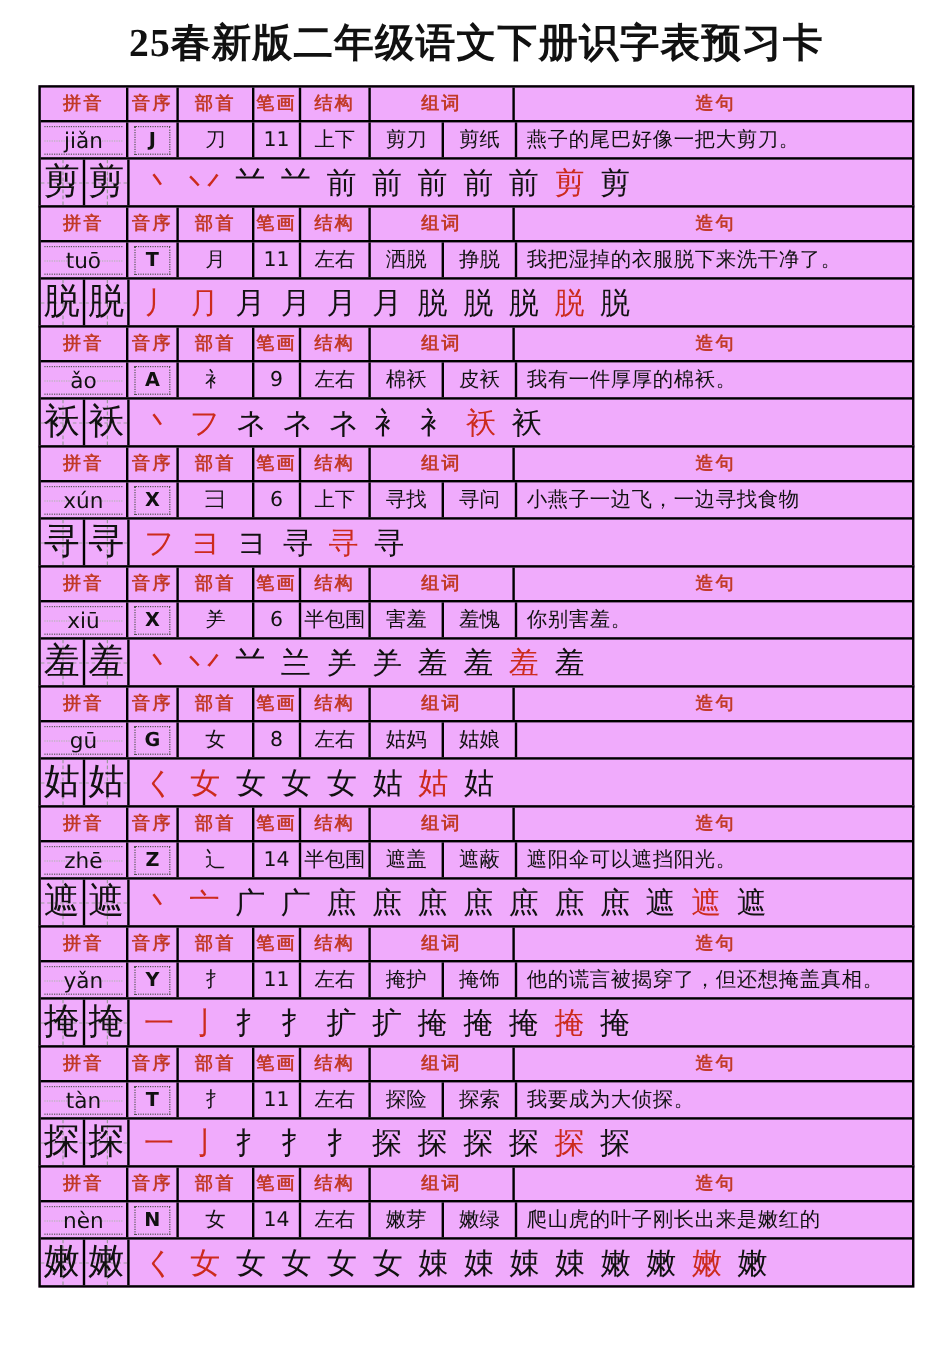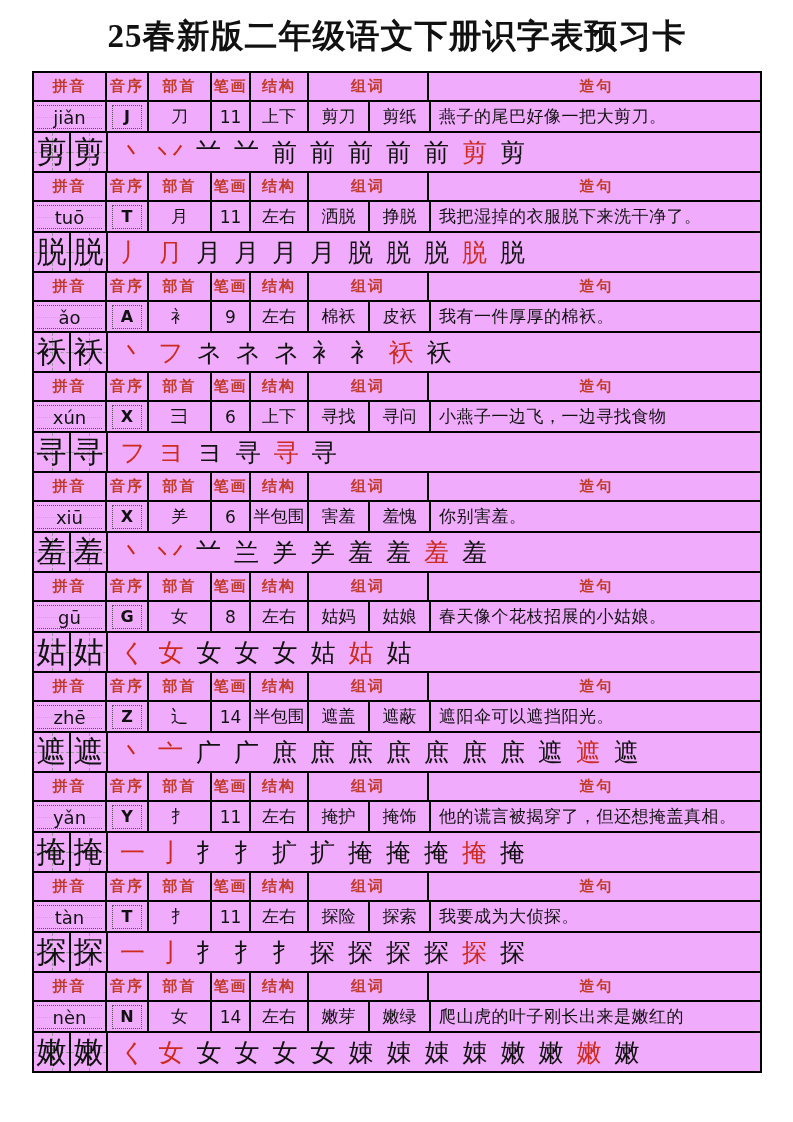--- a/index.html
+++ b/index.html
@@ -347,21 +347,20 @@
         </div>
       </div>
       <div class="cell w-initial">
         <span class="letter-box">G</span>
       </div>
       <div class="cell w-radical">女</div>
       <div class="cell w-strokes num">8</div>
       <div class="cell w-structure">左右</div>
       <div class="cell w-word">姑妈</div>
       <div class="cell w-word">姑娘</div>
-      <div class="cell w-sentence sentence">春天像个花枝招展的小姑娘。</div>
     </div>
     <div class="row srow">
       <div class="bigchar">
         <span>姑</span>
       </div>
       <div class="bigchar">
         <span>姑</span>
       </div>
       <div class="steps">
             <span>く</span>

